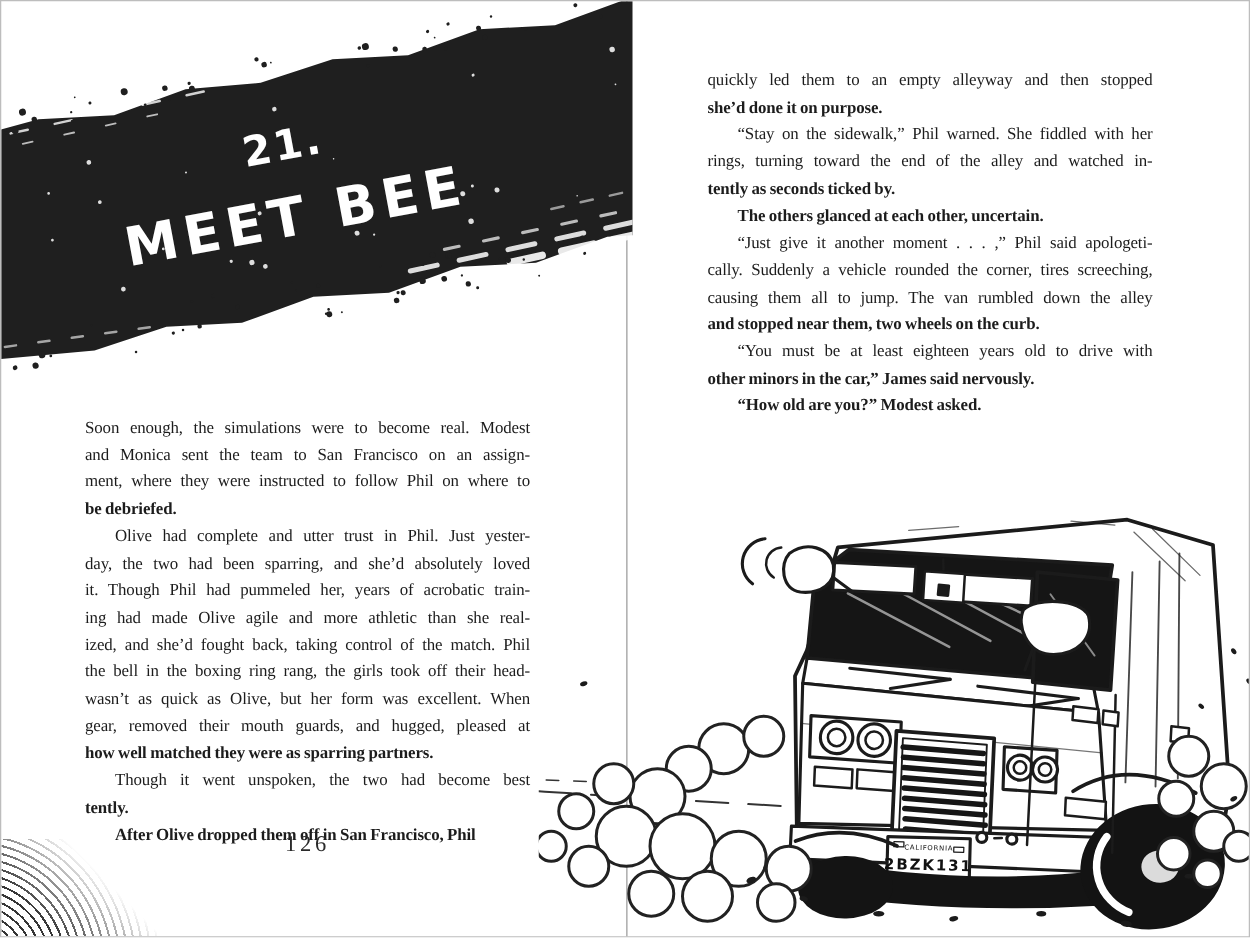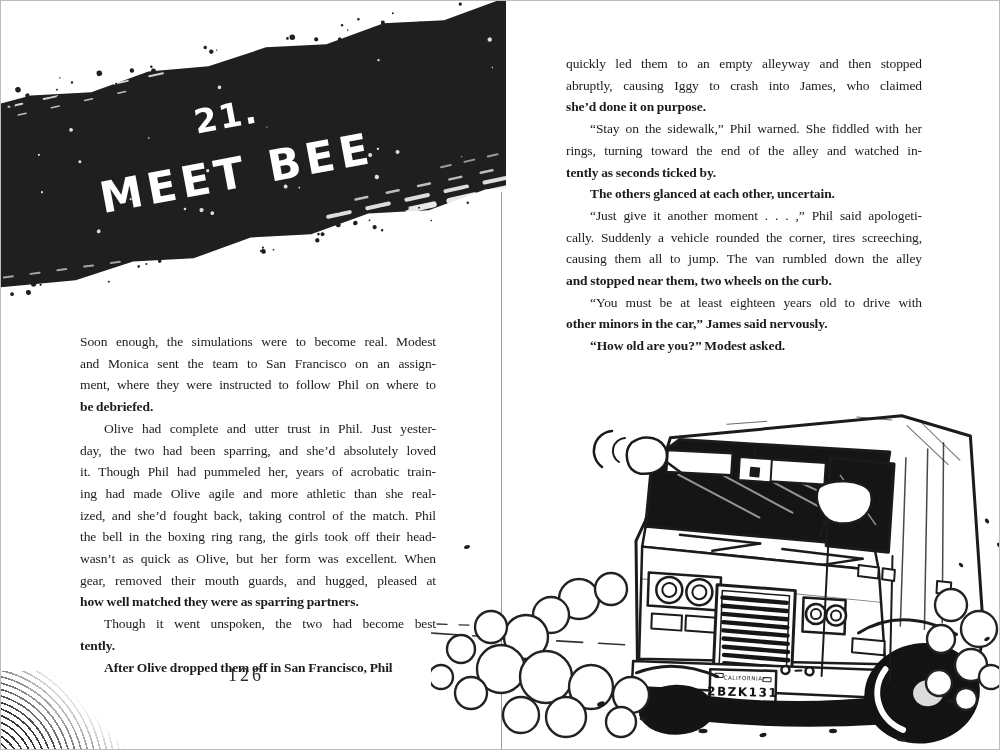--- a/index.html
+++ b/index.html
@@ -8,21 +8,21 @@
     border:1px solid #bdbdbd;box-sizing:border-box;overflow:hidden;
     font-family:"Liberation Serif",serif;color:#1c1c1c;
   }
   .gutter{position:absolute;left:500px;top:0;width:1px;height:750px;background:#9b9b9b;z-index:1;}
   .band-svg{position:absolute;left:0;top:0;z-index:2;}
   .band-title{font-family:"DejaVu Sans",sans-serif;font-weight:bold;fill:#ffffff;}
   .textcol{
     position:absolute;width:356px;font-size:13.5px;line-height:21.7px;
     letter-spacing:-0.1px;word-spacing:-0.5px;z-index:1;
   }
-  .textcol-left{left:67px;top:330px;margin-left:12px;}
+  .textcol-left{left:67px;top:330px;}
   .textcol-right{left:565px;top:52px;}
   .line{text-align:justify;text-align-last:justify;}
   .line.end{text-align-last:left;font-weight:bold;}
   .line.ind{text-indent:24px;}
   .pagenum{
     position:absolute;left:67px;top:664px;width:356px;text-align:center;
     font-size:18px;letter-spacing:3px;color:#2a2a2a;z-index:1;
   }
   .fingerprint{
     position:absolute;left:0;bottom:0;width:130px;height:78px;z-index:1;
@@ -196,21 +196,20 @@
       <div class="line end">tently.</div>
       <div class="line ind end">After Olive dropped them off in San Francisco, Phil</div>
     </div>
 
   <div class="pagenum">126</div>
 
   <div class="fingerprint"></div>
 
   <div class="textcol textcol-right">
       <div class="line">quickly led them to an empty alleyway and then stopped</div>
-      <div class="line">abruptly, causing Iggy to crash into James, who claimed</div>
       <div class="line end">she’d done it on purpose.</div>
       <div class="line ind">“Stay on the sidewalk,” Phil warned. She fiddled with her</div>
       <div class="line">rings, turning toward the end of the alley and watched in-</div>
       <div class="line end">tently as seconds ticked by.</div>
       <div class="line ind end">The others glanced at each other, uncertain.</div>
       <div class="line ind">“Just give it another moment . . . ,” Phil said apologeti-</div>
       <div class="line">cally. Suddenly a vehicle rounded the corner, tires screeching,</div>
       <div class="line">causing them all to jump. The van rumbled down the alley</div>
       <div class="line end">and stopped near them, two wheels on the curb.</div>
       <div class="line ind">“You must be at least eighteen years old to drive with</div>

